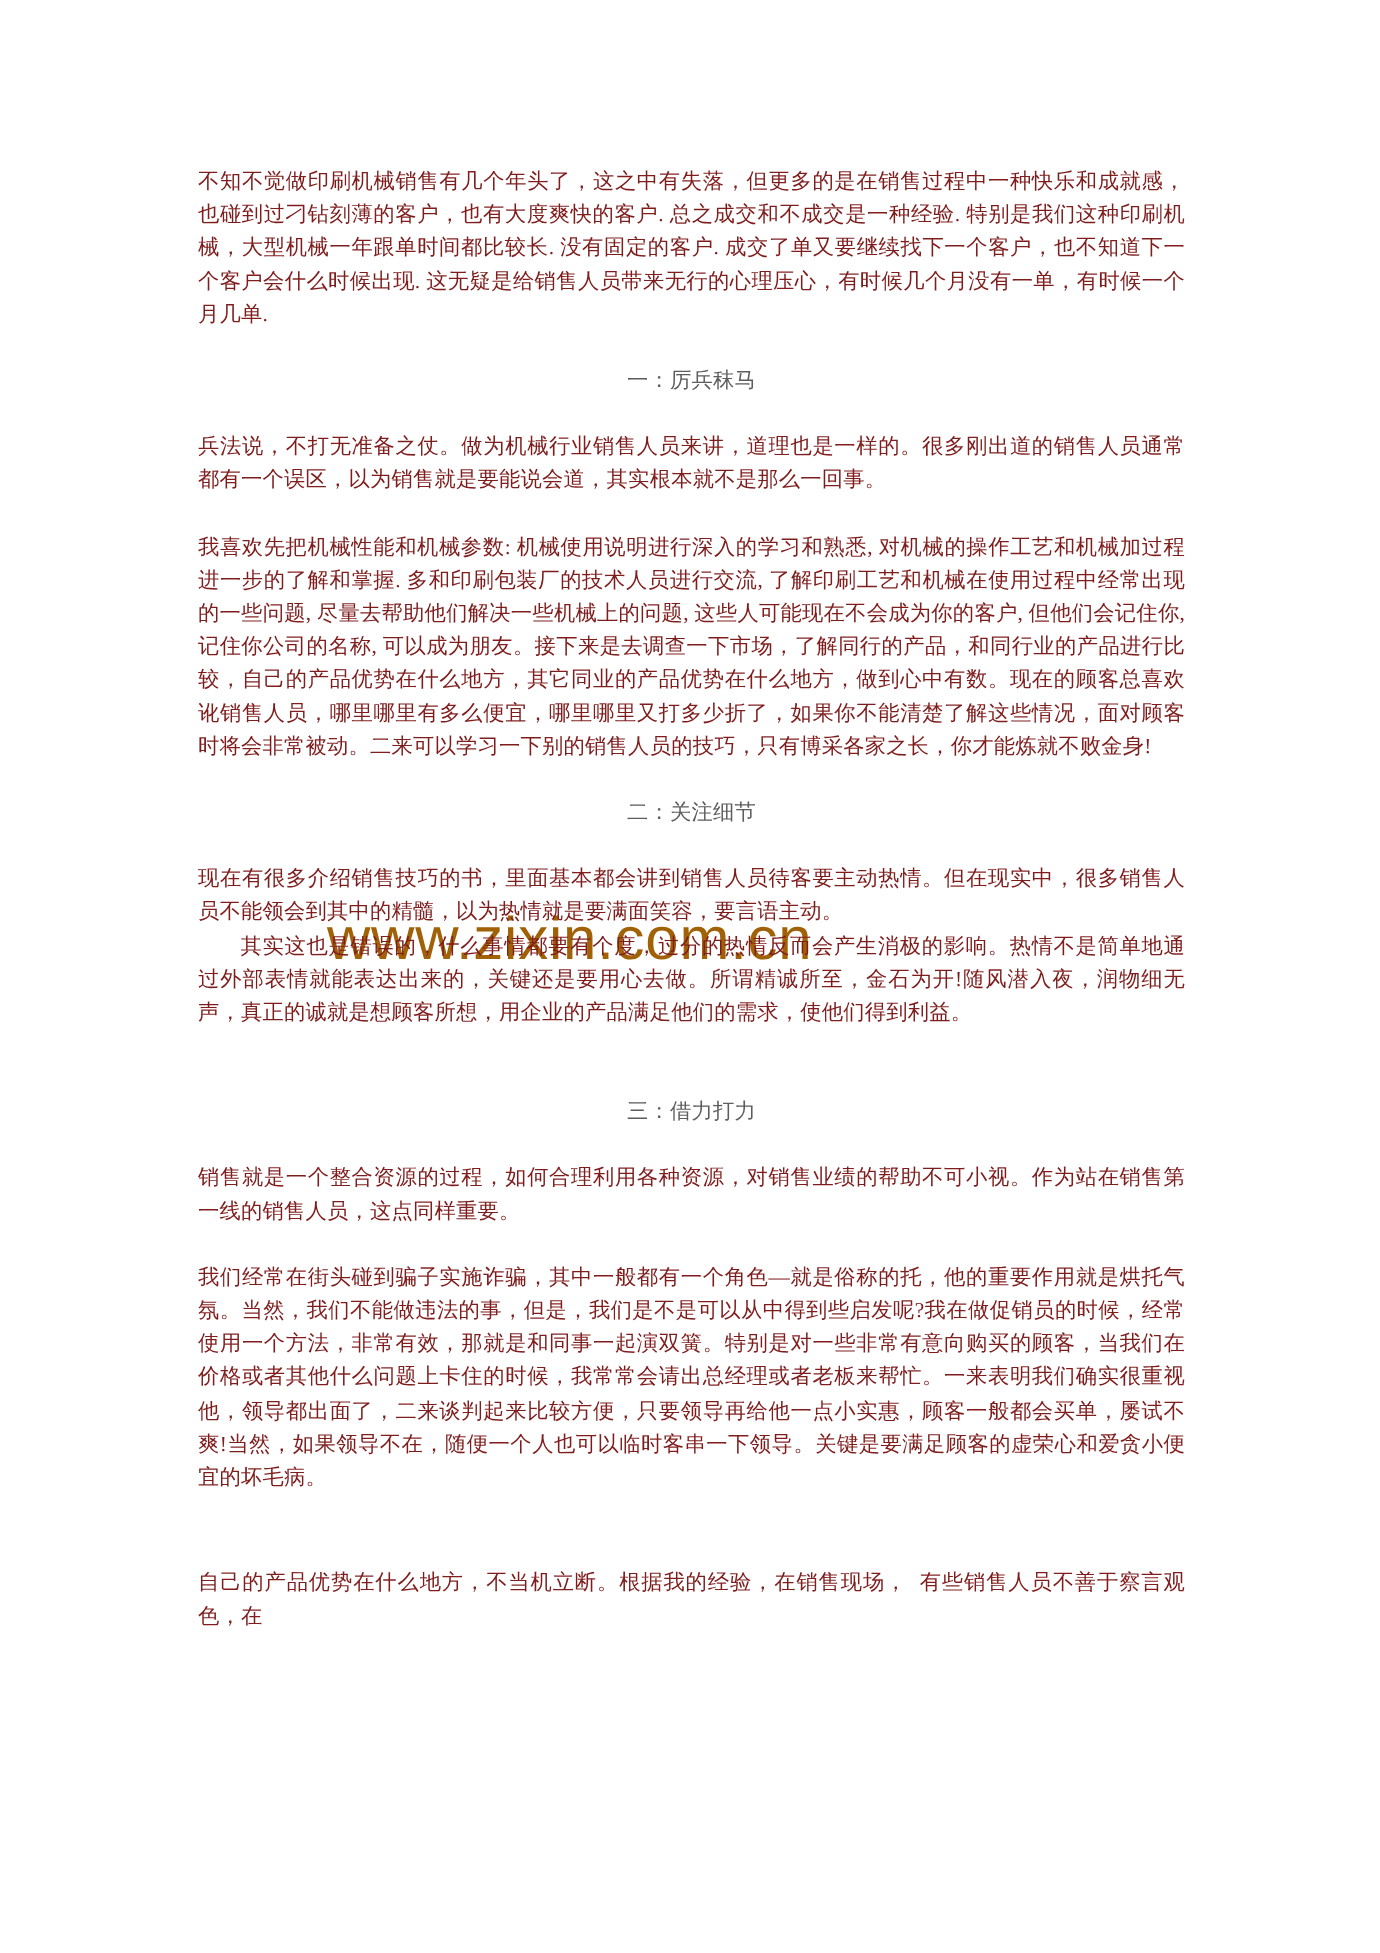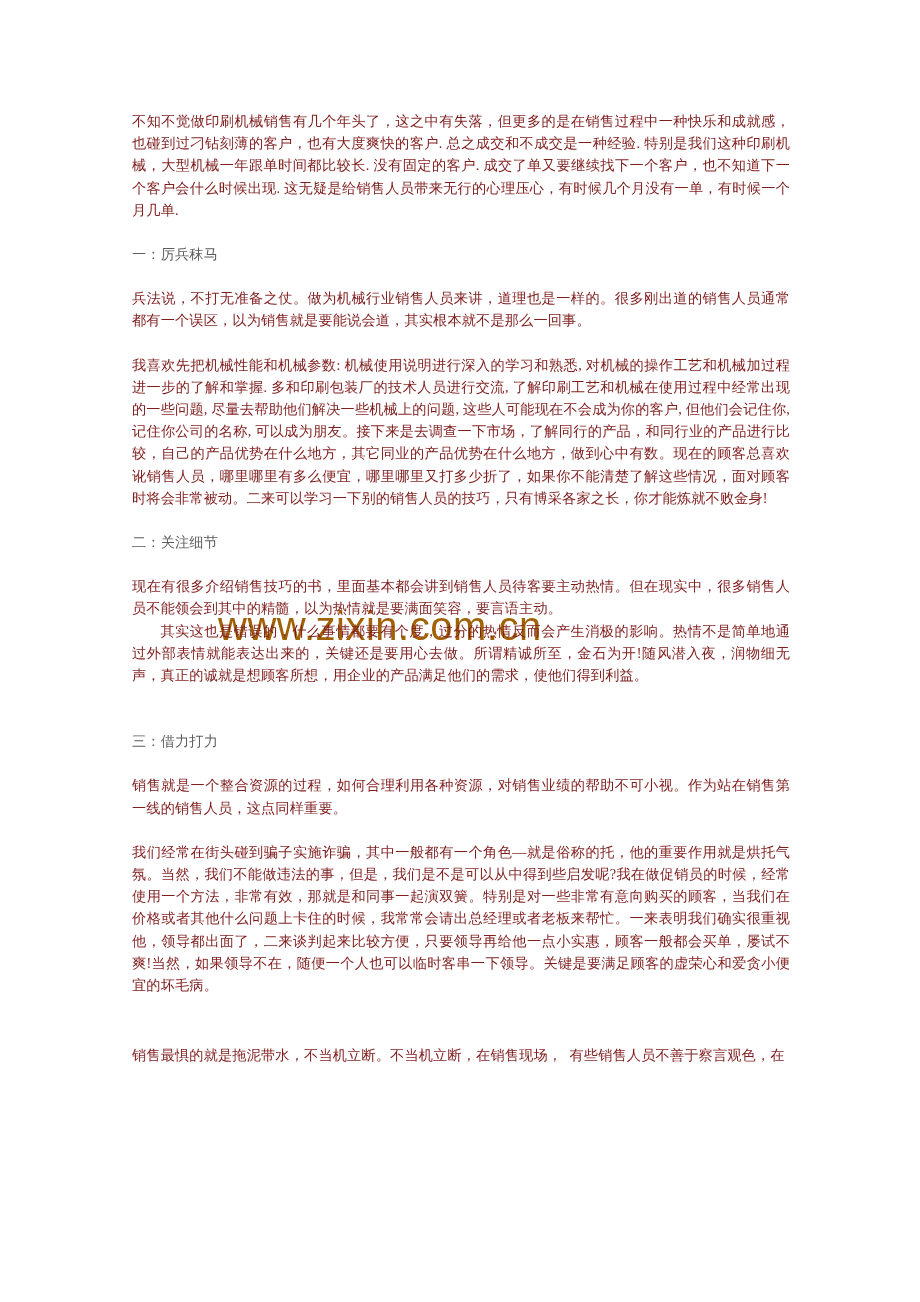--- a/index.html
+++ b/index.html
@@ -60,20 +60,21 @@
     word-break: break-all;
   }
 
   .heading {
     margin: 0;
     color: #5d5d5d;
     font-size: 14.2px;
     line-height: 22.2px;
     font-weight: normal;
     letter-spacing: 0.15px;
+    text-align: center;
   }
   .sp-1 { height: 22px; }
   .sp-2 { height: 22px; }
   .sp-3 { height: 44px; }
   .sp-4 { height: 25px; }
   .sp-5 { height: 23px; }
 
   .indent2 { text-indent: 2em; }
 </style>
 </head>
@@ -118,16 +119,16 @@
 
     <div class="sp-2"></div>
 
     <p class="para">我们经常在街头碰到骗子实施诈骗，其中一般都有一个角色—就是俗称的托，他的重要作用就是烘托气氛。当然，我们不能做违法的事，但是，我们是不是可以从中得到些启发呢?我在做促销员的时候，经常使用一个方法，非常有效，那就是和同事一起演双簧。特别是对一些非常有意向购买的顾客，当我们在价格或者其他什么问题上卡住的时候，我常常会请出总经理或者老板来帮忙。一来表明我们确实很重视他，领导都出面了，二来谈判起来比较方便，只要领导再给他一点小实惠，顾客一般都会买单，屡试不爽!当然，如果领导不在，随便一个人也可以临时客串一下领导。关键是要满足顾客的虚荣心和爱贪小便宜的坏毛病。</p>
 
     <div class="sp-4"></div>
 
 
     <div class="sp-5"></div>
 
-    <p class="para">销售最惧的就是拖泥带水，不当机立断。不当机立断，在销售现场，  有些销售人员不善于察言观色，在</p>
+    <p class="para">自己的产品优势在什么地方，不当机立断。根据我的经验，在销售现场，  有些销售人员不善于察言观色，在</p>
 
   </div>
 </div>
 
 </body></html>

